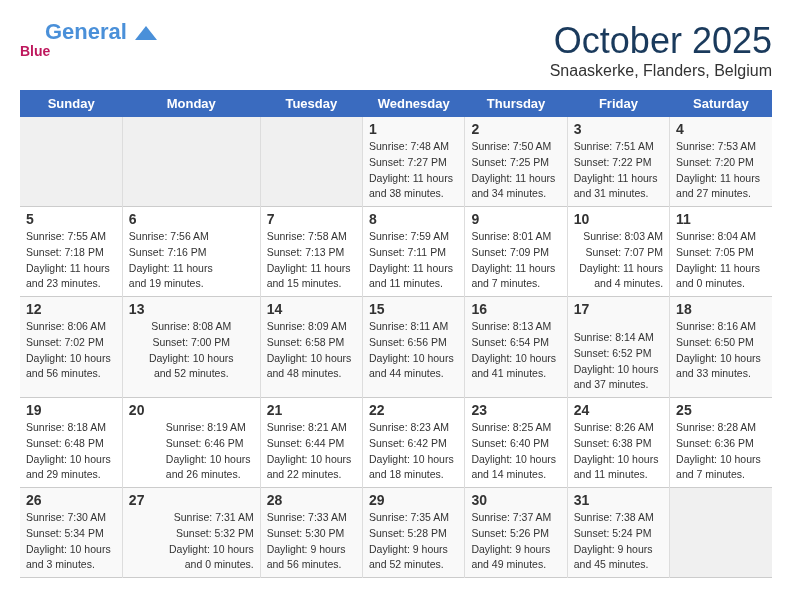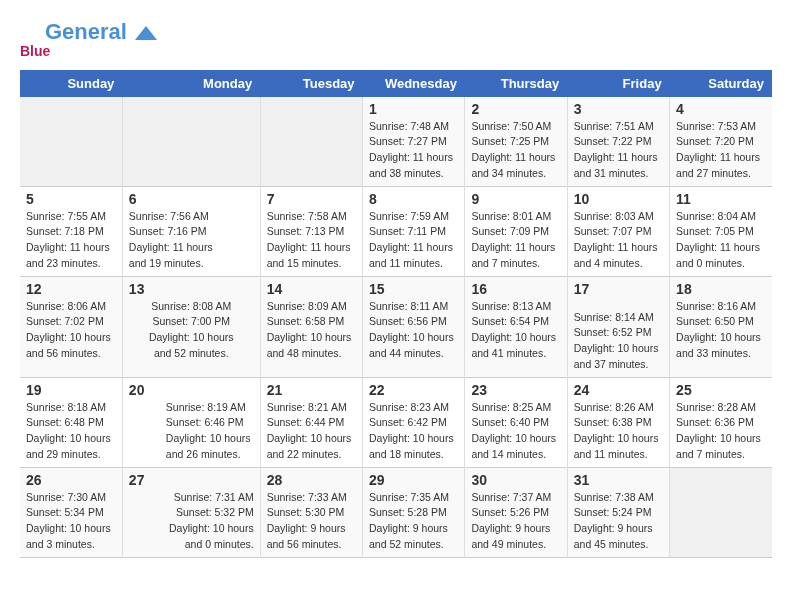--- a/index.html
+++ b/index.html
@@ -43,21 +43,21 @@
       color: #333;
     }
     table {
       width: 100%;
       border-collapse: collapse;
       font-size: 11px;
     }
     thead tr th {
       background-color: #3a6bbf;
       color: #fff;
-      text-align: right;
+      text-align: center;
       padding: 6px 8px;
       font-size: 13px;
       font-weight: bold;
     }
     tbody tr {
       border-bottom: 1px solid #ccc;
     }
     tbody tr:nth-child(odd) {
       background-color: #f9f9f9;
     }
@@ -97,20 +97,24 @@
     <div style="display:flex; align-items:center;margin-left:25px;">
       <span class="logo-text">
         <span>General</span>
         <svg width="22" height="14" viewBox="0 0 22 14" style="display:inline-block;vertical-align:middle;margin-left:2px;">
           <polygon points="0,14 11,0 22,14" fill="#4a90d9"></polygon>
         </svg>
       </span>
     </div>
     <span class="logo-text" style="color:#be185d; font-size:14px;">Blue</span>
   </div>
+  <div class="title-area">
+    <div class="month-title">October 2025</div>
+    <div class="location-title">Snaaskerke, Flanders, Belgium</div>
+  </div>
 </div>
 
 <table>
   <thead>
     <tr>
     <th>Sunday</th>
         <th>Monday</th>
         <th>Tuesday</th>
         <th>Wednesday</th>
         <th>Thursday</th>
@@ -183,21 +187,21 @@
         </td>
         <td>
           <span class="day-number">9</span>
           <div class="day-info" style="white-space: pre-line;">Sunrise: 8:01 AM
 Sunset: 7:09 PM
 Daylight: 11 hours
 and 7 minutes.</div>
         </td>
         <td>
           <span class="day-number">10</span>
-          <div class="day-info" style="white-space: pre-line;">Sunrise: 8:03 AM
+          <div class="day-info" style="white-space: pre-line; text-align: right;">Sunrise: 8:03 AM
 Sunset: 7:07 PM
 Daylight: 11 hours
 and 4 minutes.</div>
         </td>
         <td>
           <span class="day-number">11</span>
           <div class="day-info" style="white-space: pre-line;">Sunrise: 8:04 AM
 Sunset: 7:05 PM
 Daylight: 11 hours
 and 0 minutes.</div>

